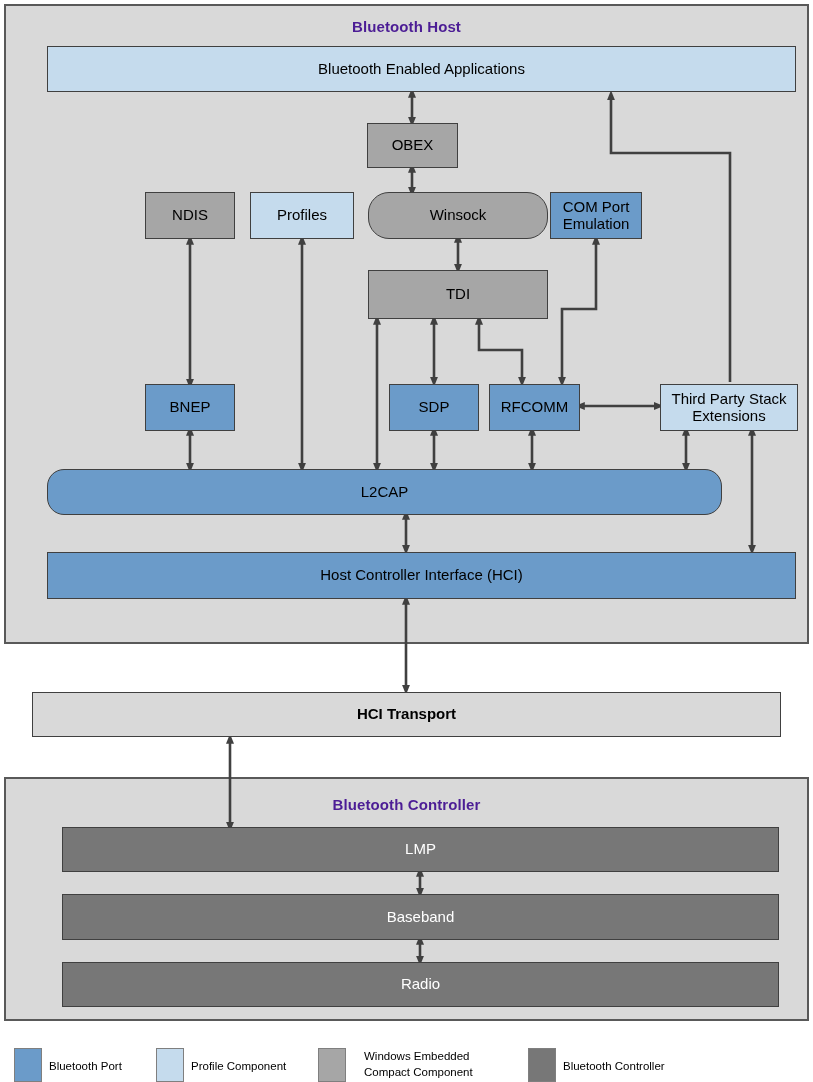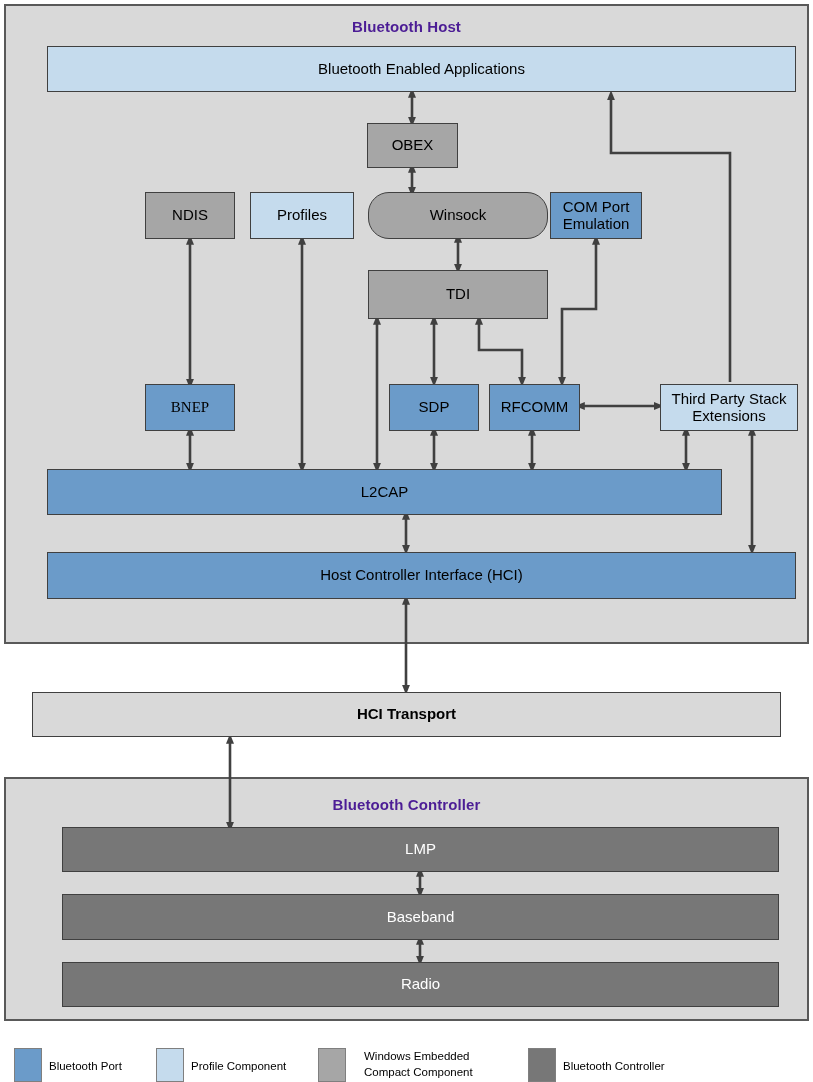--- a/index.html
+++ b/index.html
@@ -167,38 +167,38 @@
 
   <div class="box stack" style="left:550px;top:192px;width:92px;height:47px;flex-direction:column;">
     <span>COM Port</span>
     <span>Emulation</span>
   </div>
 
   <div class="box wec" style="left:368px;top:270px;width:180px;height:49px;">
     <span>TDI</span>
   </div>
 
-  <div class="box stack" style="left:145px;top:384px;width:90px;height:47px;font-family:Liberation Serif, serif;">
+  <div class="box stack" style="left:145px;top:384px;width:90px;height:47px;">
     <span>BNEP</span>
   </div>
 
   <div class="box stack" style="left:389px;top:384px;width:90px;height:47px;">
     <span>SDP</span>
   </div>
 
   <div class="box stack" style="left:489px;top:384px;width:91px;height:47px;">
     <span>RFCOMM</span>
   </div>
 
   <div class="box profile" style="left:660px;top:384px;width:138px;height:47px;flex-direction:column;">
     <span>Third Party Stack</span>
     <span>Extensions</span>
   </div>
 
-  <div class="box stack" style="left:47px;top:469px;width:675px;height:46px;">
+  <div class="box stack" style="left:47px;top:469px;width:675px;height:46px;border-radius:17px;">
     <span>L2CAP</span>
   </div>
 
   <div class="box stack" style="left:47px;top:552px;width:749px;height:47px;">
     <span>Host Controller Interface (HCI)</span>
   </div>
 
   <div class="box ctrl" style="left:62px;top:827px;width:717px;height:45px;">
     <span>LMP</span>
   </div>

